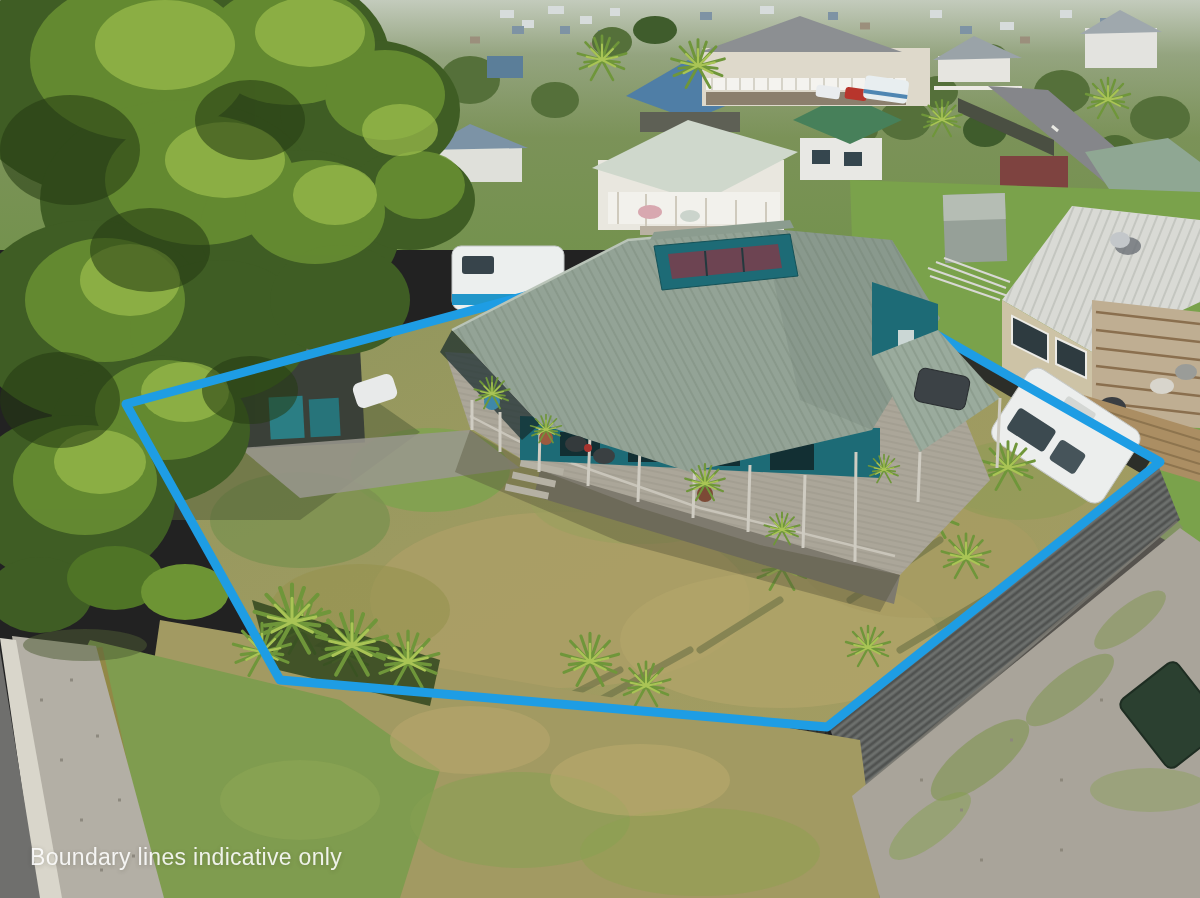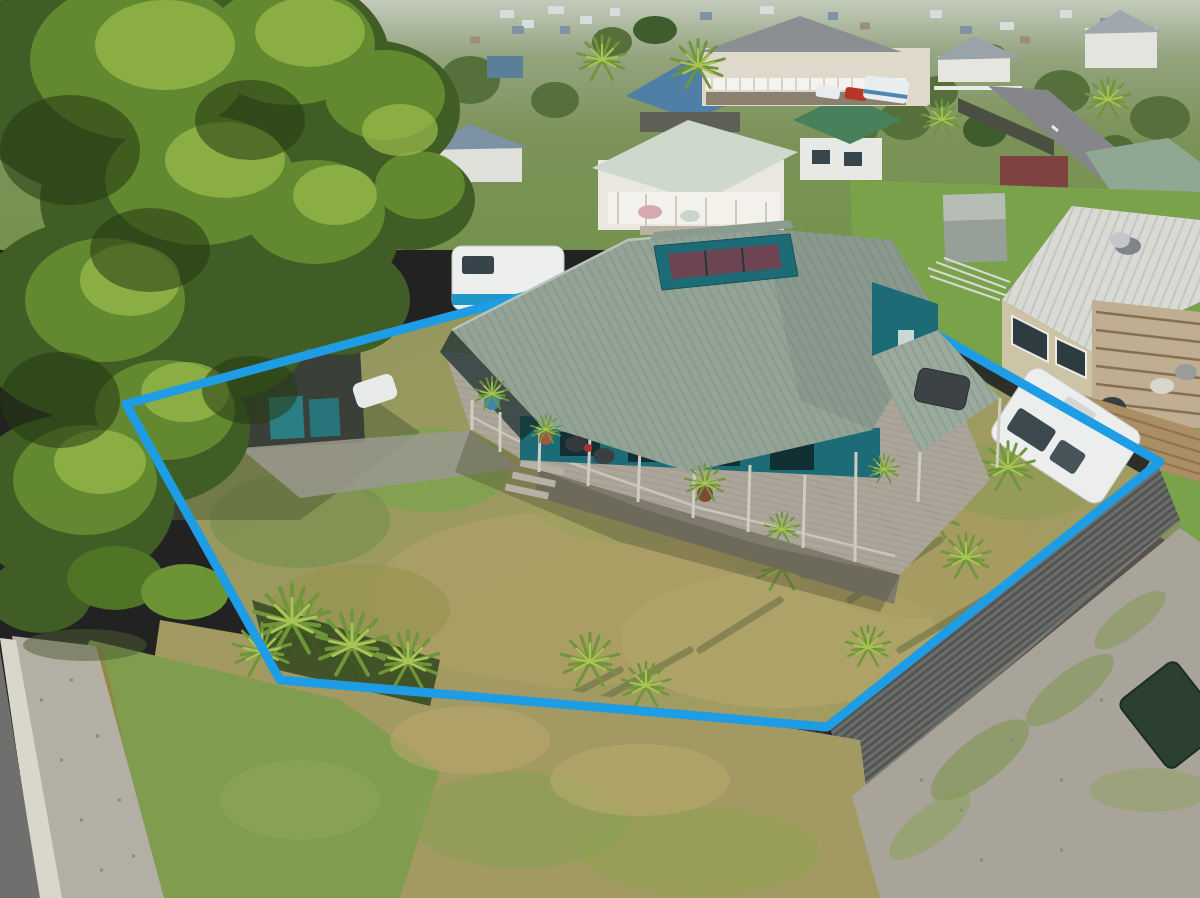--- a/index.html
+++ b/index.html
@@ -395,13 +395,14 @@
       <use href="#palm" transform="translate(705,484) scale(.9)"></use>
       <use href="#palm" transform="translate(782,530) scale(.8)"></use>
       <use href="#palm" transform="translate(884,470) scale(.7)"></use>
       <ellipse cx="576" cy="444" rx="11" ry="8" fill="#343a3c"></ellipse>
       <ellipse cx="604" cy="456" rx="11" ry="8" fill="#3a4042"></ellipse>
       <circle cx="588" cy="448" r="4" fill="#a8332e"></circle>
     </g>
   </g>
 </svg>
 
+<div id="watermark">Boundary lines indicative only</div>
 </div>
 
 </body></html>

